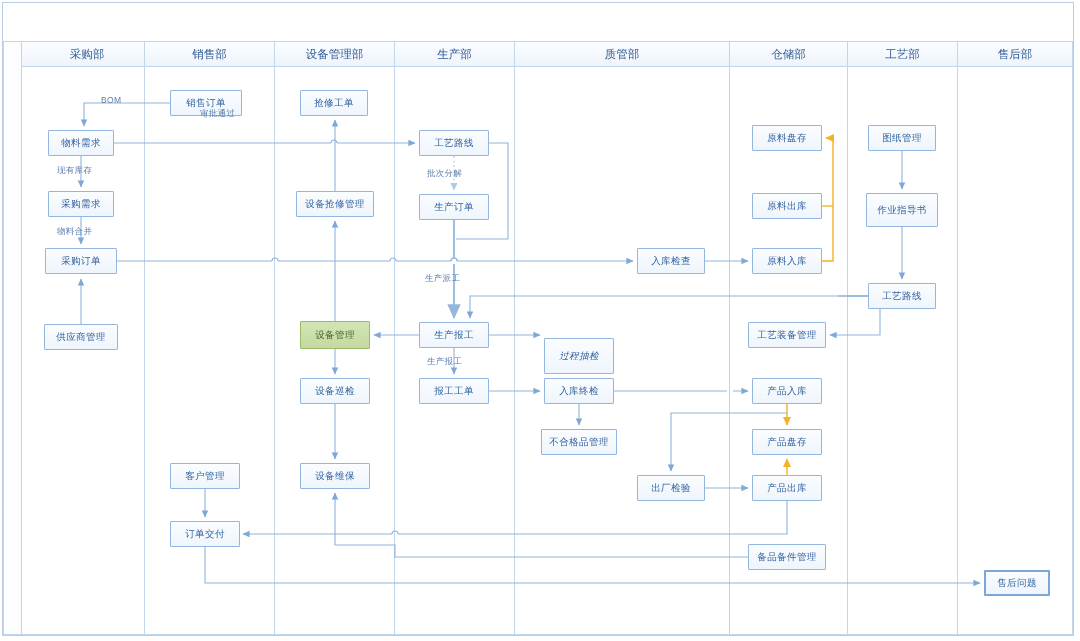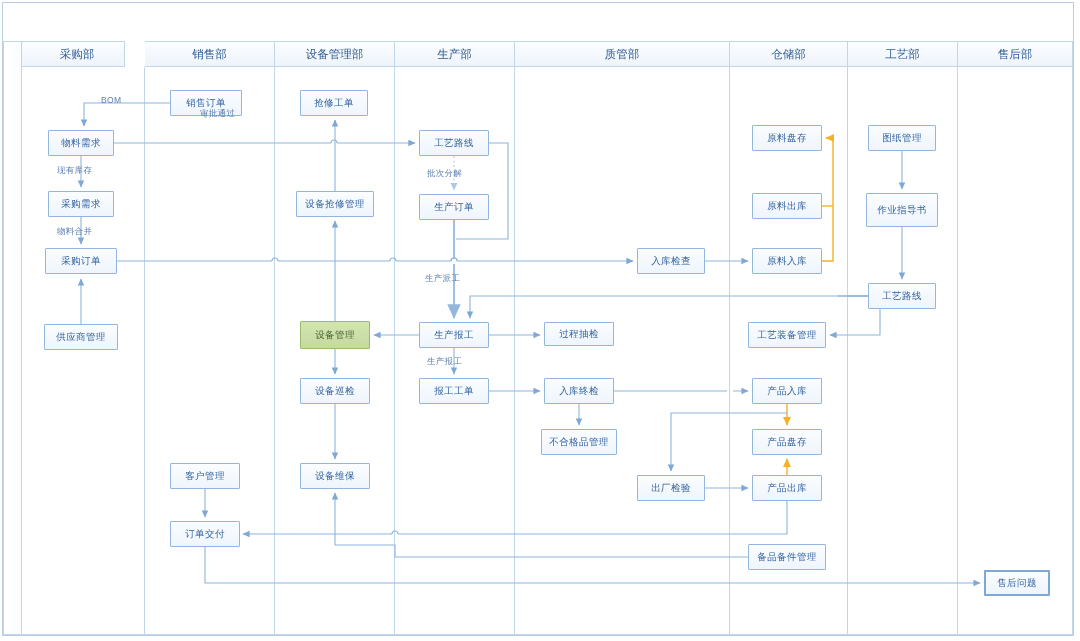--- a/index.html
+++ b/index.html
@@ -134,21 +134,21 @@
 <body>
 
 <div id="root">
 
   <div class="frame"></div>
 
 
   <div class="gutter"></div>
 
   <div id="lane-heads">
-      <div class="lane-head first" style="left: 21px; width: 104px; padding-left: 8px;">采购部</div>
+      <div class="lane-head first" style="left: 21px; width: 124px; padding-left: 8px;">采购部</div>
       <div class="lane-head" style="left: 145px; width: 130px;">销售部</div>
       <div class="lane-head" style="left: 275px; width: 120px;">设备管理部</div>
       <div class="lane-head" style="left: 395px; width: 120px;">生产部</div>
       <div class="lane-head" style="left: 515px; width: 215px;">质管部</div>
       <div class="lane-head" style="left: 730px; width: 118px;">仓储部</div>
       <div class="lane-head" style="left: 848px; width: 110px;">工艺部</div>
       <div class="lane-head" style="left: 958px; width: 115px;">售后部</div>
     </div>
   <div id="lane-bodies">
       <div class="lane-body first" style="left: 21px; width: 124px;"></div>
@@ -266,21 +266,21 @@
       <div class="node" style="left: 170px; top: 521px; width: 70px; height: 26px;">订单交付</div>
       <div class="node" style="left: 300px; top: 90px; width: 68px; height: 26px;">抢修工单</div>
       <div class="node" style="left: 296px; top: 191px; width: 78px; height: 26px;">设备抢修管理</div>
       <div class="node green" style="left: 300px; top: 321px; width: 70px; height: 28px;">设备管理</div>
       <div class="node" style="left: 300px; top: 378px; width: 70px; height: 26px;">设备巡检</div>
       <div class="node" style="left: 300px; top: 463px; width: 70px; height: 26px;">设备维保</div>
       <div class="node" style="left: 419px; top: 130px; width: 70px; height: 26px;">工艺路线</div>
       <div class="node" style="left: 419px; top: 194px; width: 70px; height: 26px;">生产订单</div>
       <div class="node" style="left: 419px; top: 322px; width: 70px; height: 26px;">生产报工</div>
       <div class="node" style="left: 419px; top: 378px; width: 70px; height: 26px;">报工工单</div>
-      <div class="node" style="left: 544px; top: 322px; width: 70px; height: 24px;">过程抽检</div>
+      <div class="node" style="left: 544px; top: 338px; width: 70px; height: 36px; font-style: italic;">过程抽检</div>
       <div class="node" style="left: 544px; top: 378px; width: 70px; height: 26px;">入库终检</div>
       <div class="node" style="left: 541px; top: 429px; width: 76px; height: 26px;">不合格品管理</div>
       <div class="node" style="left: 637px; top: 248px; width: 68px; height: 26px;">入库检查</div>
       <div class="node" style="left: 637px; top: 475px; width: 68px; height: 26px;">出厂检验</div>
       <div class="node" style="left: 752px; top: 125px; width: 70px; height: 26px;">原料盘存</div>
       <div class="node" style="left: 752px; top: 193px; width: 70px; height: 26px;">原料出库</div>
       <div class="node" style="left: 752px; top: 248px; width: 70px; height: 26px;">原料入库</div>
       <div class="node" style="left: 748px; top: 322px; width: 78px; height: 26px;">工艺装备管理</div>
       <div class="node" style="left: 752px; top: 378px; width: 70px; height: 26px;">产品入库</div>
       <div class="node" style="left: 752px; top: 429px; width: 70px; height: 26px;">产品盘存</div>

